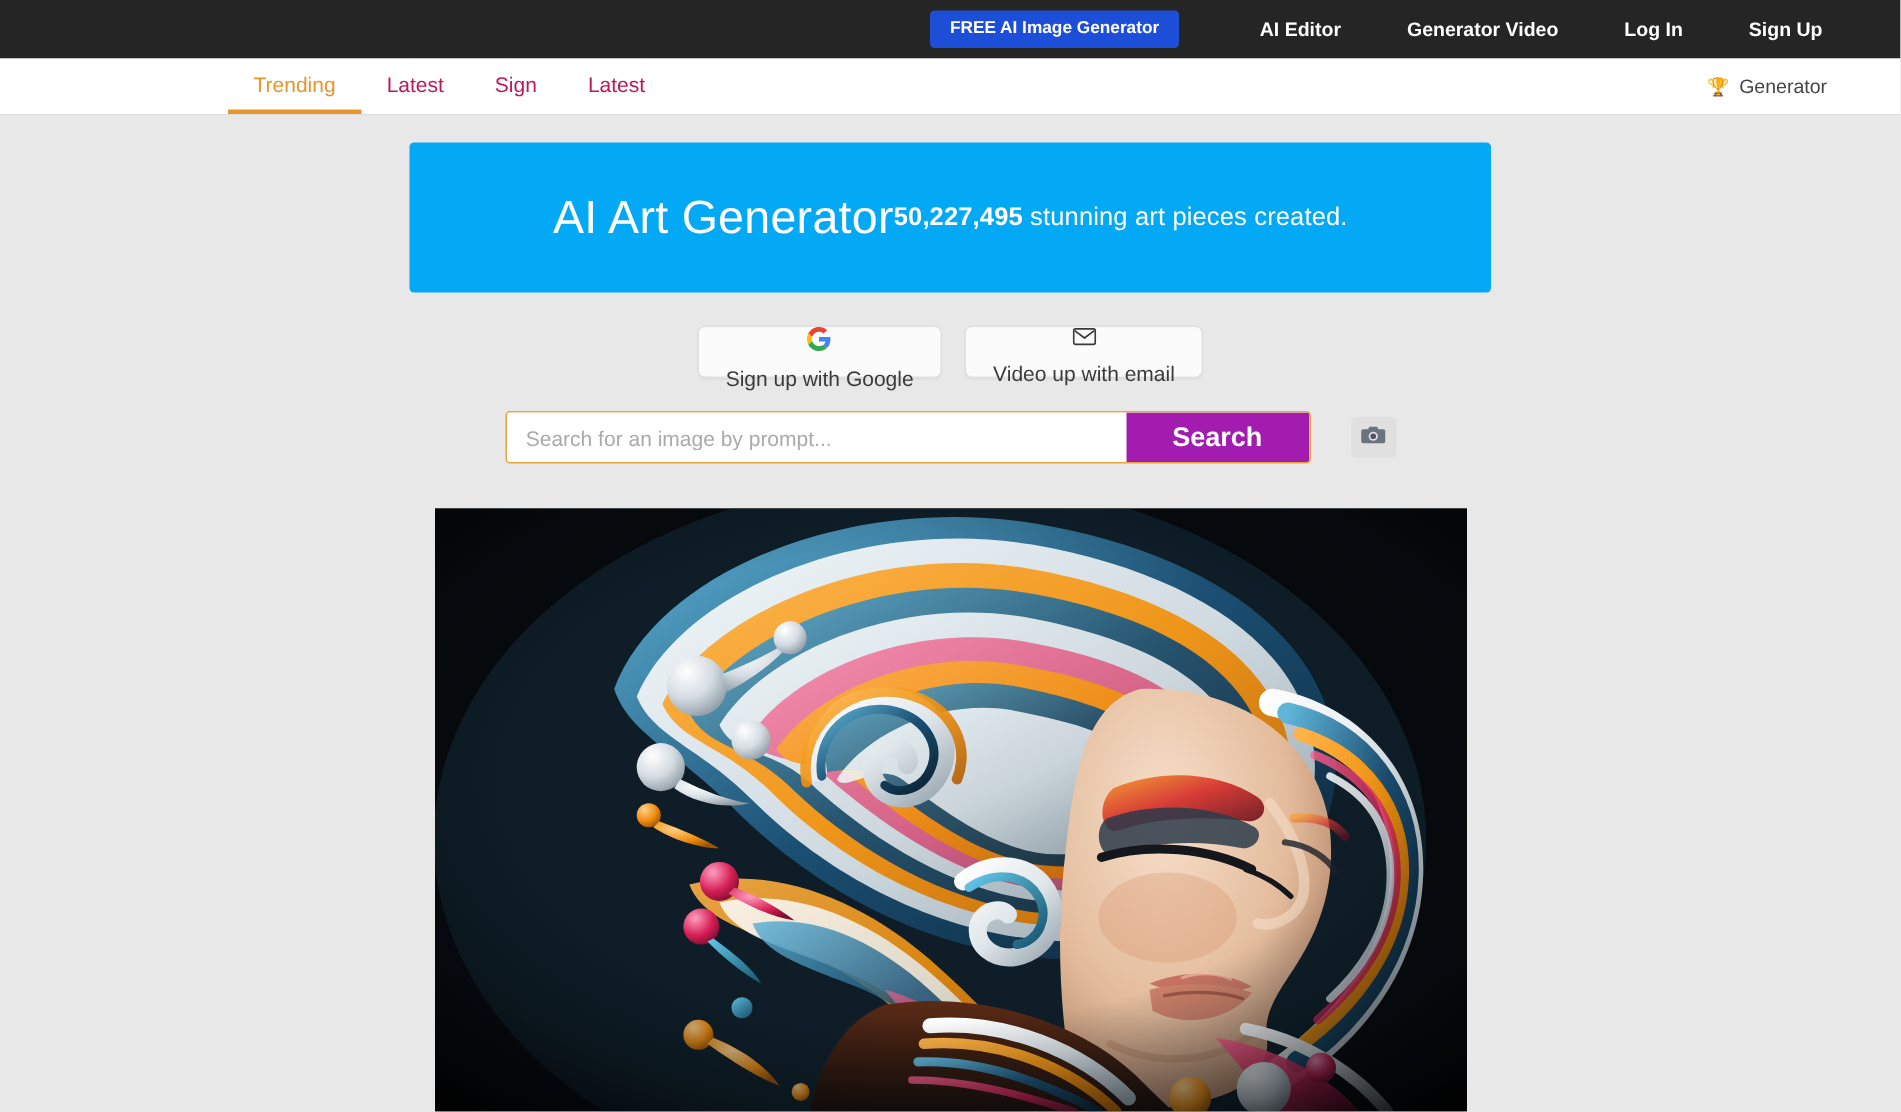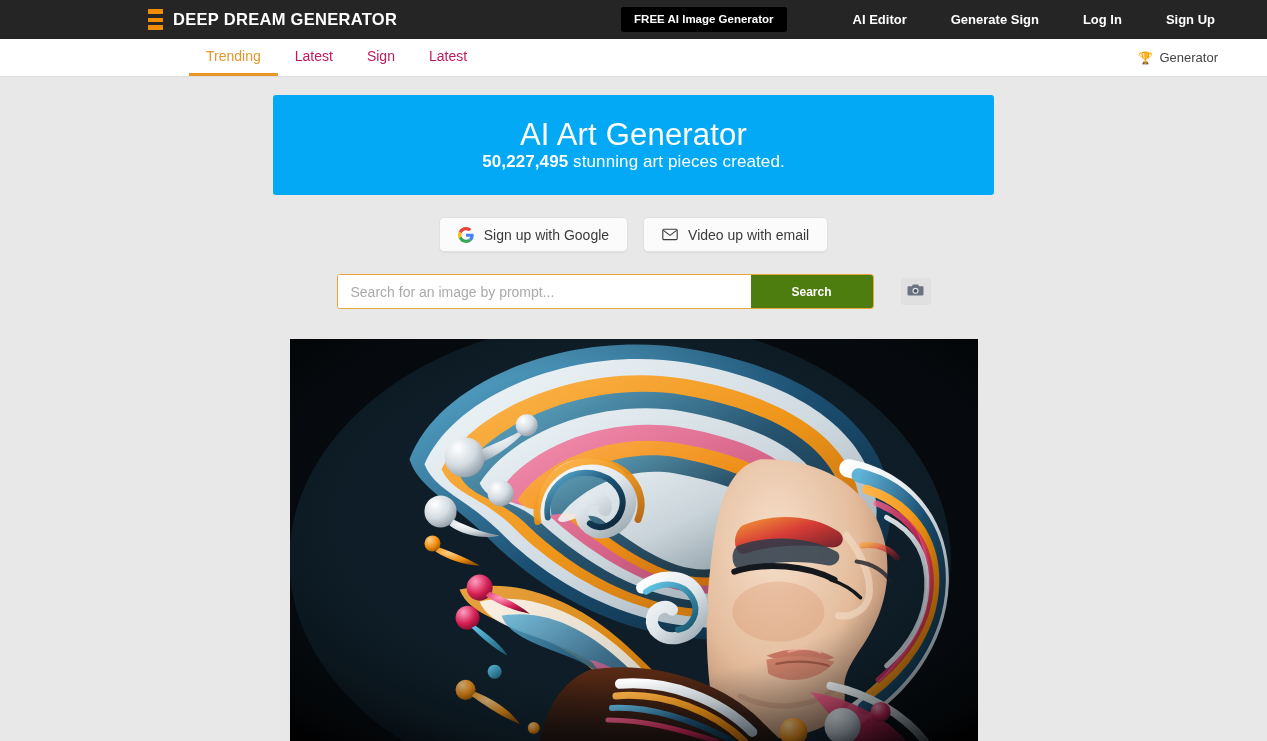--- a/index.html
+++ b/index.html
@@ -59,31 +59,31 @@
     right: 0;
     top: 0;
     height: 39px;
     display: flex;
     align-items: center;
     gap: 0;
     padding-right: 52px;
   }
 
   .cta-btn {
-    background: #000000;
+    background: #1d4ed8;
     color: #ffffff;
     font-size: 11.5px;
     font-weight: bold;
     padding: 6px 13px 7px;
     border-radius: 3px;
     border: none;
     cursor: pointer;
     font-family: "Liberation Sans", sans-serif;
     white-space: nowrap;
-    margin-right: 44px;
+    margin-right: 32px;
   }
 
   .topnav a {
     color: #ffffff;
     font-size: 13px;
     font-weight: bold;
     text-decoration: none;
     padding: 0 22px;
     white-space: nowrap;
     text-align: center;
@@ -91,21 +91,20 @@
   .topnav a:last-child { padding-right: 0; }
 
   
   .subnav {
     height: 38px;
     background: #ffffff;
     border-bottom: 1px solid #dddddd;
     display: flex;
     align-items: stretch;
     position: relative;
-    padding-left: 37px;
   }
 
   .subnav-left {
     display: flex;
     align-items: stretch;
     margin-left: 152px;
   }
 
   .subnav-item {
     display: flex;
@@ -152,21 +151,21 @@
     align-items: center;
   }
 
   .hero {
     width: 721px;
     height: 100px;
     margin-top: 18px;
     background: #03a9f4;
     border-radius: 3px;
     display: flex;
-    flex-direction: column;
+    flex-direction: row;
     align-items: center;
     justify-content: center;
   }
 
   .hero-title {
     color: #ffffff;
     font-size: 31px;
     font-weight: normal;
     line-height: 1.1;
     letter-spacing: 0.2px;
@@ -195,20 +194,21 @@
     display: flex;
     align-items: center;
     gap: 10px;
     padding: 0 18px;
     font-size: 14px;
     color: #3b3b3b;
     cursor: pointer;
     font-family: "Liberation Sans", sans-serif;
     white-space: nowrap;
     box-shadow: 0 1px 1px rgba(0,0,0,0.04);
+    flex-direction: column;
   }
 
   .g-logo { width: 16px; height: 16px; flex: none; }
   .mail-ic { width: 16px; height: 13px; flex: none; }
 
   
   .search-row {
     display: flex;
     align-items: center;
     gap: 27px;
@@ -232,24 +232,24 @@
     padding: 0 13px;
     font-size: 14px;
     color: #333;
     font-family: "Liberation Sans", sans-serif;
     background: #ffffff;
   }
   .search-input::placeholder { color: #aaaaaa; }
 
   .search-submit {
     width: 122px;
-    background: #4d7c0f;
+    background: #a21caf;
     color: #ffffff;
     border: none;
-    font-size: 12px;
+    font-size: 18px;
     font-weight: bold;
     cursor: pointer;
     font-family: "Liberation Sans", sans-serif;
   }
 
   .cam-btn {
     width: 30px;
     height: 27px;
     background: #e0e0e0;
     border: none;
@@ -276,33 +276,25 @@
     inset: 0;
     background: #000000;
   }
   .art-canvas svg { display: block; width: 100%; height: 100%; }
 </style>
 </head>
 <body>
 
 <div class="topbar">
 
-  <a class="brand">
-    <span class="brand-icon">
-      <i class="b1"></i>
-        <i class="b2"></i>
-        <i class="b3"></i>
-    </span>
-    <span class="brand-text">DEEP DREAM GENERATOR</span>
-  </a>
 
   <div class="topnav">
     <button class="cta-btn">FREE AI Image Generator</button>
     <a>AI Editor</a>
-    <a>Generate Sign</a>
+    <a>Generator Video</a>
     <a>Log In</a>
     <a>Sign Up</a>
   </div>
 </div>
 
 <div class="subnav">
   <div class="subnav-left">
     <a class="subnav-item active">Trending</a>
     <a class="subnav-item">Latest</a>
     <a class="subnav-item">Sign</a>

